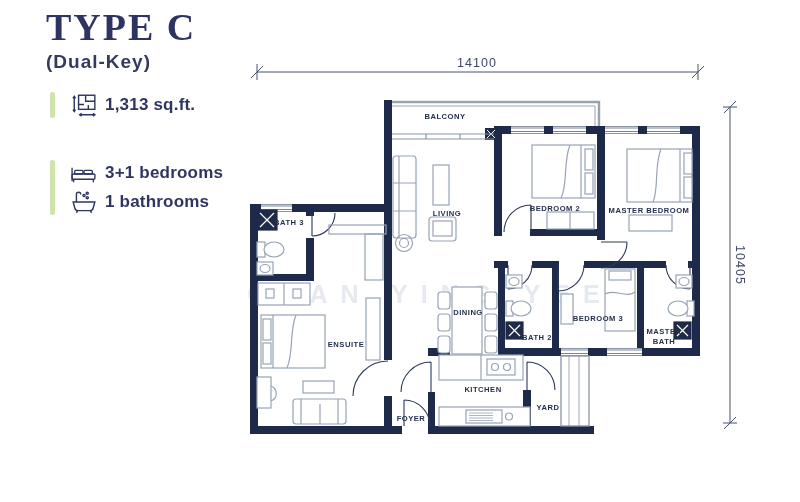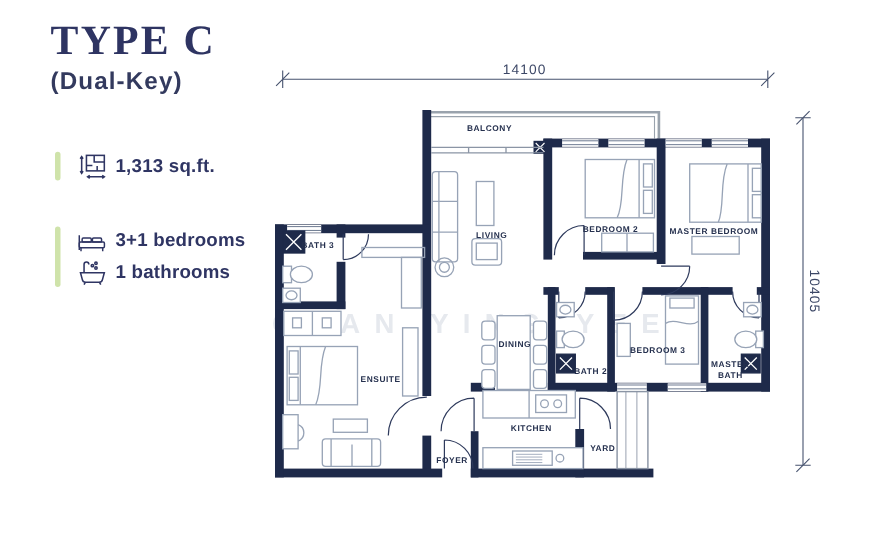--- a/index.html
+++ b/index.html
@@ -1,22 +1,22 @@
 <!DOCTYPE html>
 <html><head>
 <meta charset="utf-8">
 <style>
   html,body{margin:0;padding:0;background:#ffffff;}
   .page{position:relative;width:800px;height:502px;background:#ffffff;overflow:hidden;
         font-family:"Liberation Sans",sans-serif;}
-  .panel{position:absolute;left:46px;top:18px;width:200px;color:#2f3563;}
+  .panel{position:absolute;left:46px;top:8px;width:200px;color:#2f3563;}
   .title{font-family:"Liberation Serif",serif;font-weight:bold;font-size:38px;
          letter-spacing:2px;color:#2e3462;line-height:1.05;}
-  .subtitle{font-weight:bold;font-size:22px;letter-spacing:1px;margin-top:3px;color:#333a5e;}
-  .spec-group{position:absolute;left:4px;display:flex;align-items:stretch;gap:15px;margin-top:36px;}
+  .subtitle{font-weight:bold;font-size:19px;letter-spacing:1px;margin-top:3px;color:#333a5e;}
+  .spec-group{position:absolute;left:4px;display:flex;align-items:stretch;gap:15px;}
   .spec-group.g1{top:84px;}
   .spec-group.g2{top:152px;}
   .greenbar{width:5px;border-radius:3px;background:#cfe3aa;flex:0 0 5px;}
   .spec-rows{display:flex;flex-direction:column;justify-content:center;gap:3px;}
   .spec-row{display:flex;align-items:center;gap:8px;font-weight:bold;font-size:17px;
             color:#2f3563;letter-spacing:0.2px;white-space:nowrap;}
   .spec-icon{width:27px;height:26px;flex:0 0 27px;display:flex;align-items:center;justify-content:center;}
   .plan-svg{position:absolute;left:0;top:0;width:800px;height:502px;}
 </style>
 </head>

